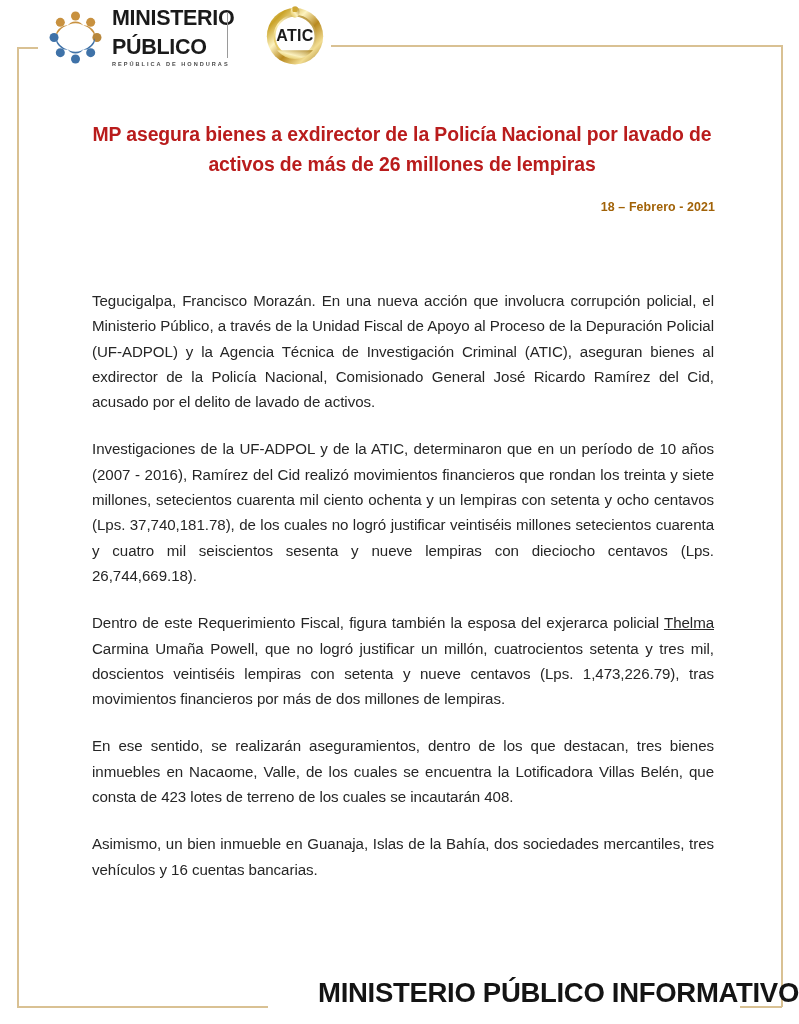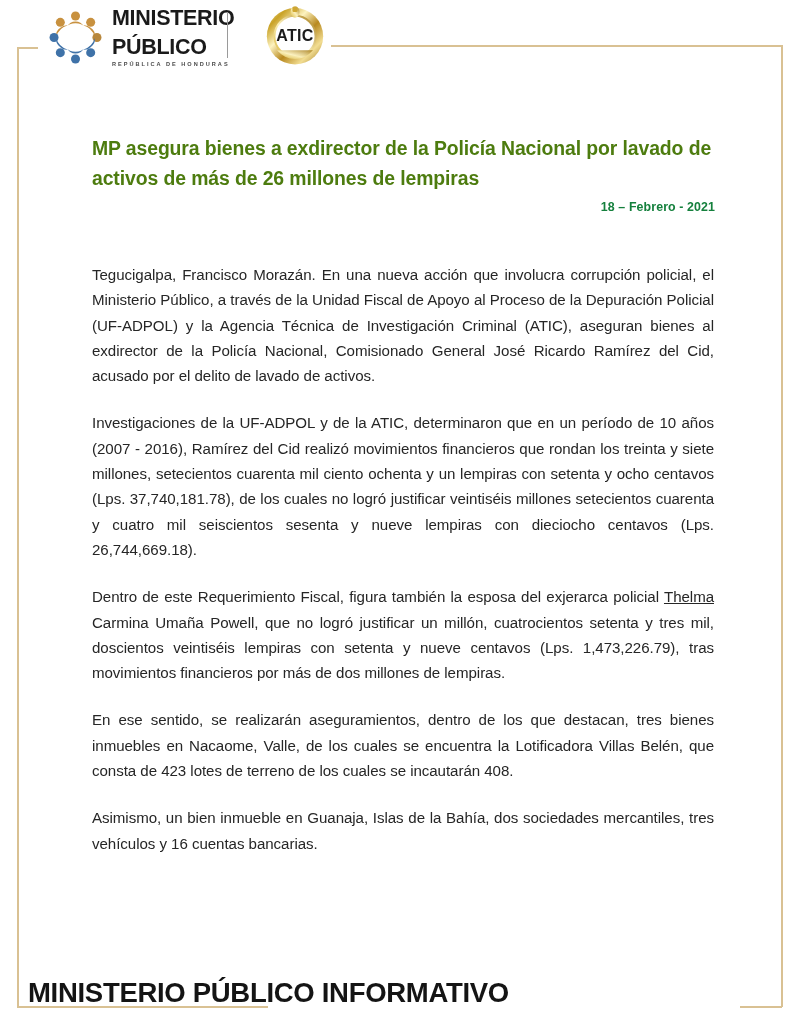--- a/index.html
+++ b/index.html
@@ -86,67 +86,68 @@
     left: 263px;
     top: 3px;
     width: 64px;
     height: 64px;
   }
 
   
   #title {
     position: absolute;
     left: 92px;
-    top: 133px;
+    top: 119px;
     width: 620px;
+    text-align: center;
     font-family: "Liberation Sans", sans-serif;
     font-weight: bold;
     font-size: 19.4px;
     line-height: 30px;
-    color: #4d7c0f;
+    color: #b91c1c;
     letter-spacing: -0.1px;
   }
   #doc-date {
     position: absolute;
     right: 84px;
     top: 200px;
     font-family: "Liberation Sans", sans-serif;
     font-weight: bold;
     font-size: 12.4px;
-    color: #15803d;
+    color: #a16207;
     letter-spacing: 0.1px;
     text-align: center;
   }
 
   
   #body-copy {
     position: absolute;
     left: 92px;
-    top: 262px;
+    top: 288px;
     width: 622px;
   }
   .para {
     font-family: "Liberation Sans", sans-serif;
     font-size: 15.1px;
     line-height: 25.3px;
     color: #262626;
     text-align: justify;
     margin: 0 0 22px 0;
     letter-spacing: -0.05px;
   }
   .para:last-child { margin-bottom: 8px; }
   .underline-name { text-decoration: underline; }
 
   
   #footer-title {
     position: absolute;
     left: 0;
     top: 977px;
     width: 799px;
-    text-align: left;
+    text-align: right;
     padding-left: 28px;
     box-sizing: border-box;
     font-family: "Liberation Sans", sans-serif;
     font-weight: bold;
     font-size: 27.5px;
     color: #141414;
     letter-spacing: -0.3px;
   }
 </style>
 </head>

